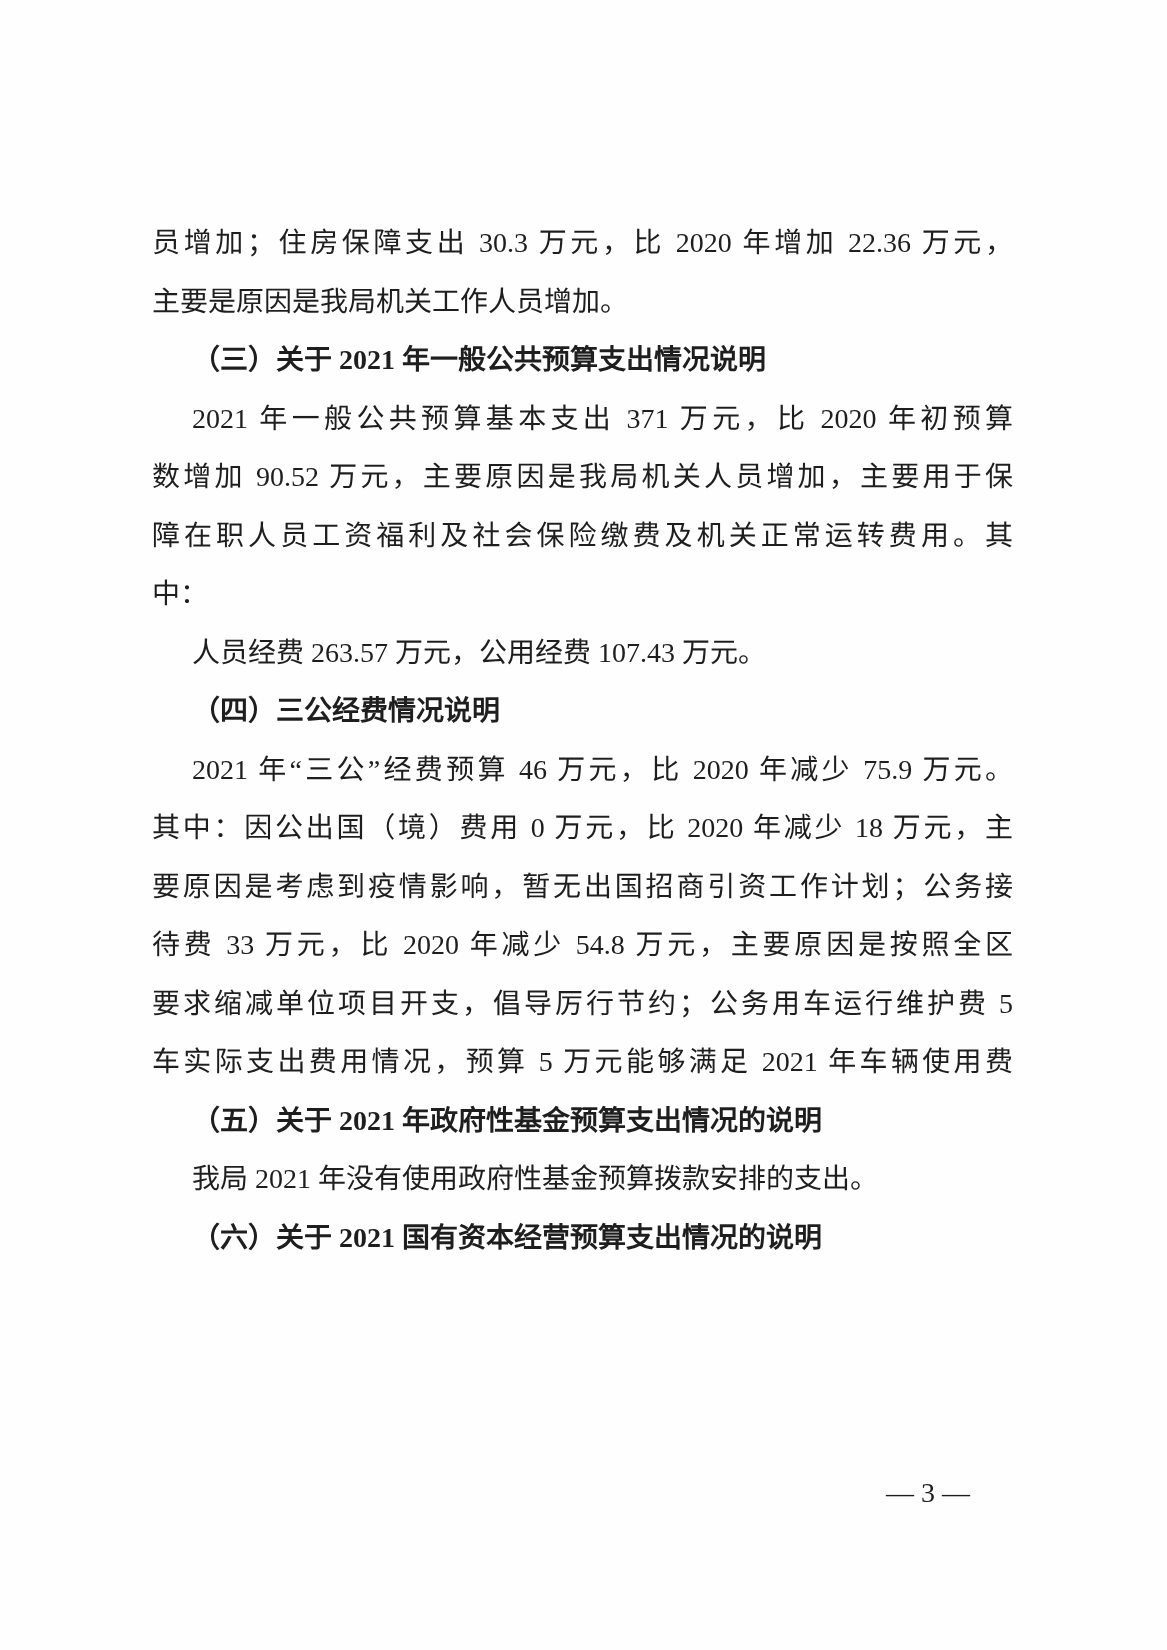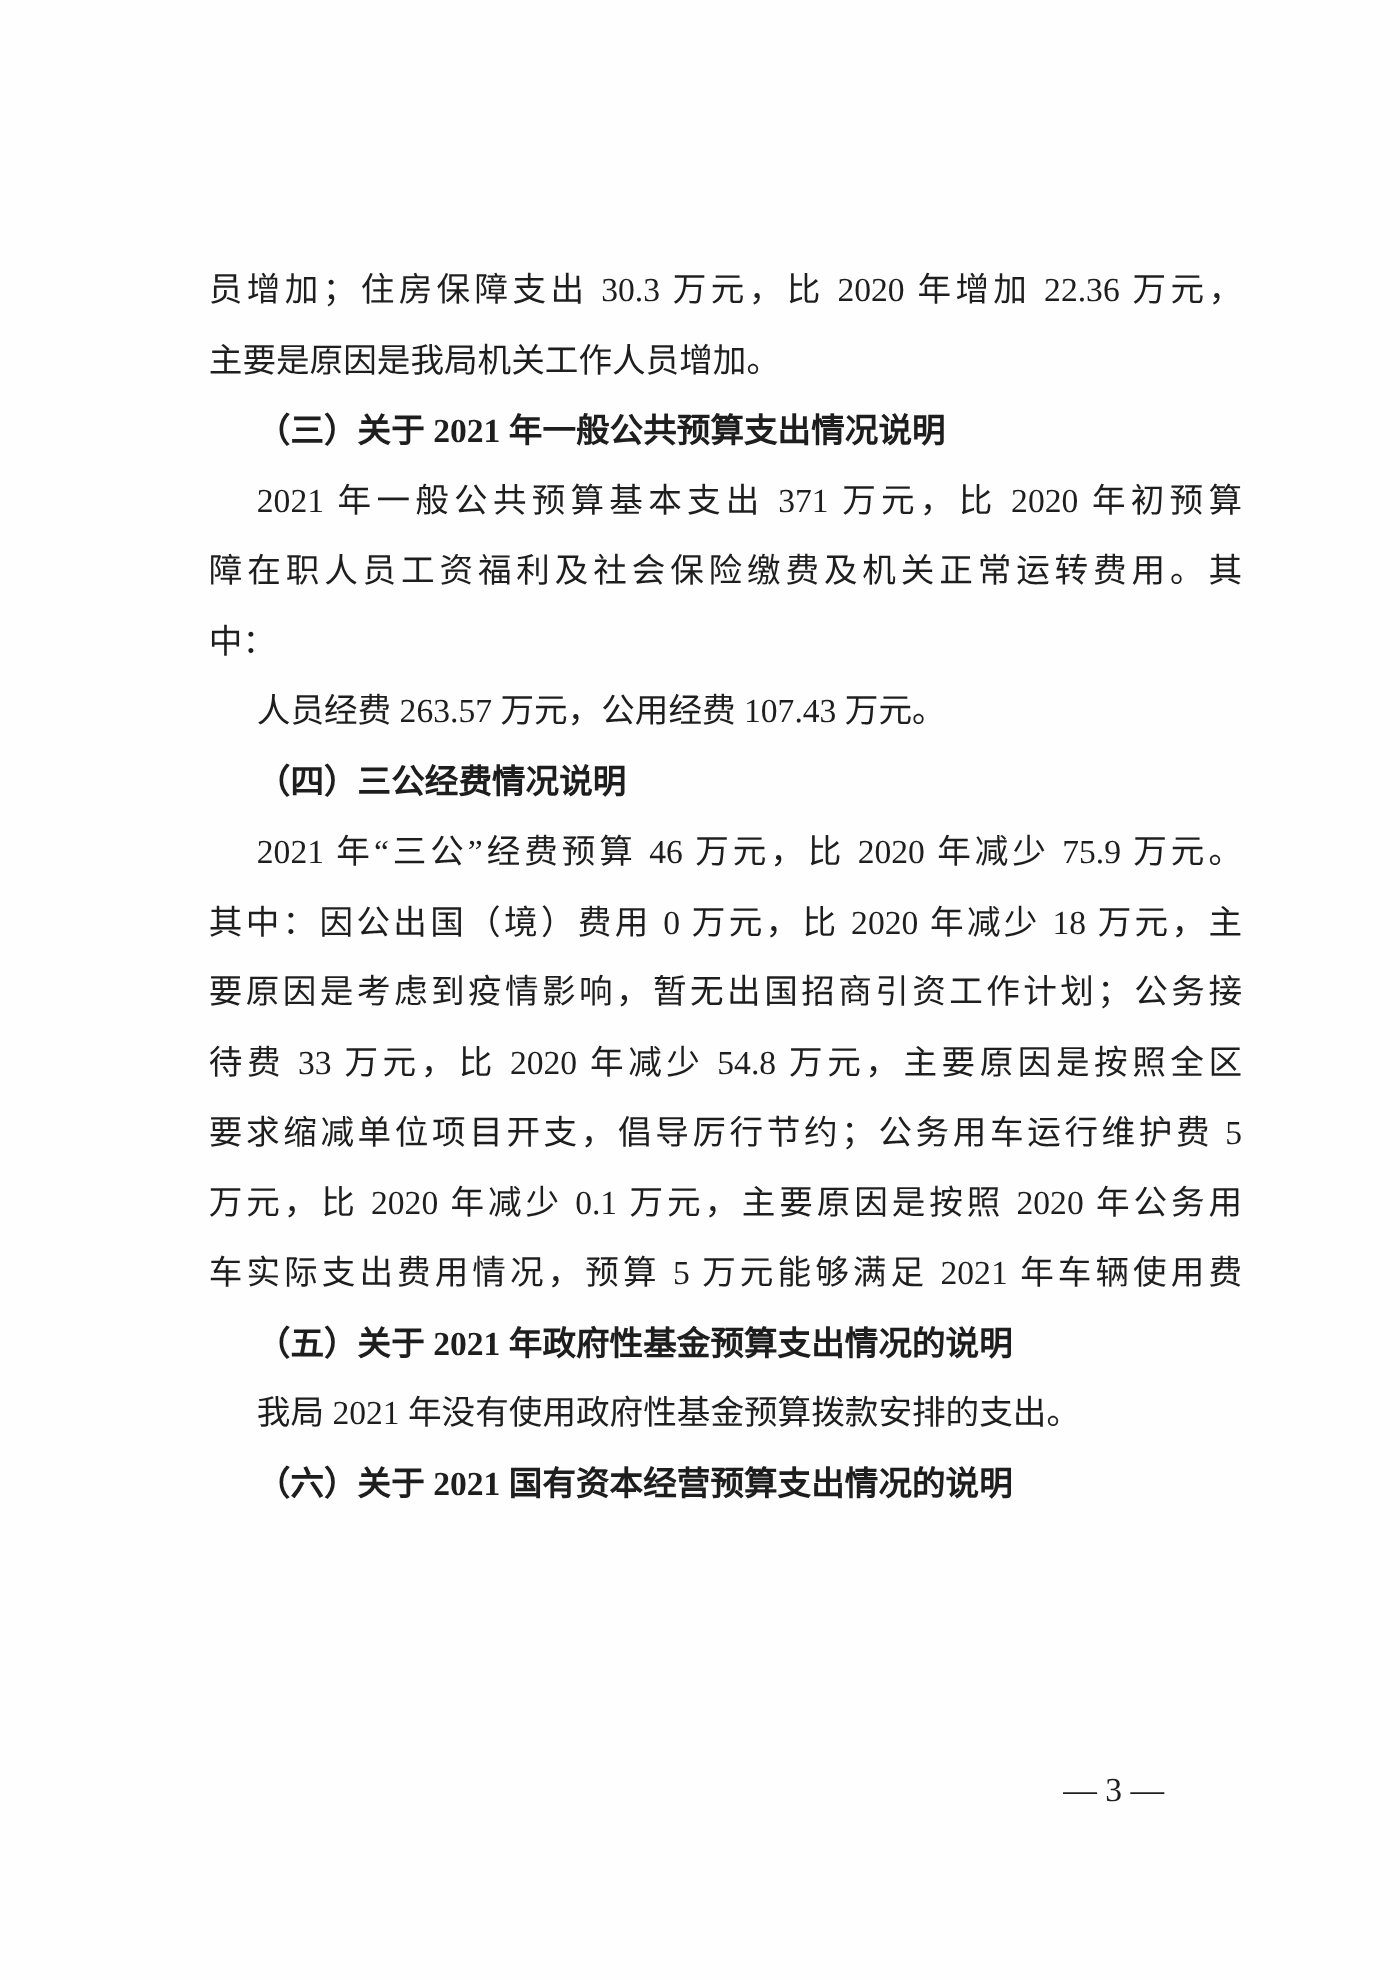--- a/index.html
+++ b/index.html
@@ -14,21 +14,20 @@
     background: #fefefe;
     overflow: hidden;
     font-family: "Liberation Serif", "DejaVu Serif", serif;
     color: #1e1e1e;
   }
   .content {
     position: absolute;
     left: 152px;
     top: 214px;
     width: 861px;
-    margin-left: 22px;
   }
   .line {
     height: 58.5px;
     line-height: 58.5px;
     font-size: 28px;
     letter-spacing: 0;
     white-space: nowrap;
   }
   
   .line.fill {
@@ -56,29 +55,29 @@
 </style>
 </head>
 <body>
 
 <div class="page">
   <div class="content">
       <div class="line body fill">员增加；住房保障支出 30.3 万元，比 2020 年增加 22.36 万元，</div>
       <div class="line body">主要是原因是我局机关工作人员增加。</div>
       <div class="line heading indent">（三）关于 2021 年一般公共预算支出情况说明</div>
       <div class="line body indent fill">2021 年一般公共预算基本支出 371 万元，比 2020 年初预算</div>
+      <div class="line body fill">数增加 90.52 万元，主要原因是我局机关人员增加，主要用于保</div>
       <div class="line body fill">障在职人员工资福利及社会保险缴费及机关正常运转费用。其</div>
       <div class="line body">中：</div>
       <div class="line body indent">人员经费 263.57 万元，公用经费 107.43 万元。</div>
       <div class="line heading indent">（四）三公经费情况说明</div>
       <div class="line body indent fill">2021 年“三公”经费预算 46 万元，比 2020 年减少 75.9 万元。</div>
       <div class="line body fill">其中：因公出国（境）费用 0 万元，比 2020 年减少 18 万元，主</div>
       <div class="line body fill">要原因是考虑到疫情影响，暂无出国招商引资工作计划；公务接</div>
       <div class="line body fill">待费 33 万元，比 2020 年减少 54.8 万元，主要原因是按照全区</div>
       <div class="line body fill">要求缩减单位项目开支，倡导厉行节约；公务用车运行维护费 5</div>
-      <div class="line body fill">万元，比 2020 年减少 0.1 万元，主要原因是按照 2020 年公务用</div>
       <div class="line body fill">车实际支出费用情况，预算 5 万元能够满足 2021 年车辆使用费</div>
       <div class="line heading indent">（五）关于 2021 年政府性基金预算支出情况的说明</div>
       <div class="line body indent">我局 2021 年没有使用政府性基金预算拨款安排的支出。</div>
       <div class="line heading indent">（六）关于 2021 国有资本经营预算支出情况的说明</div>
     </div>
   <div class="footer">— 3 —</div>
 </div>
 
 </body></html>

